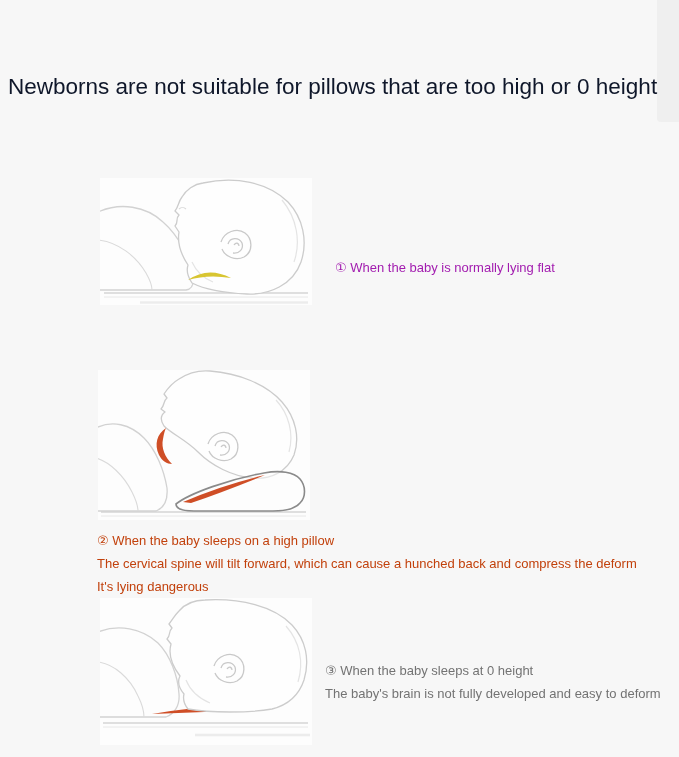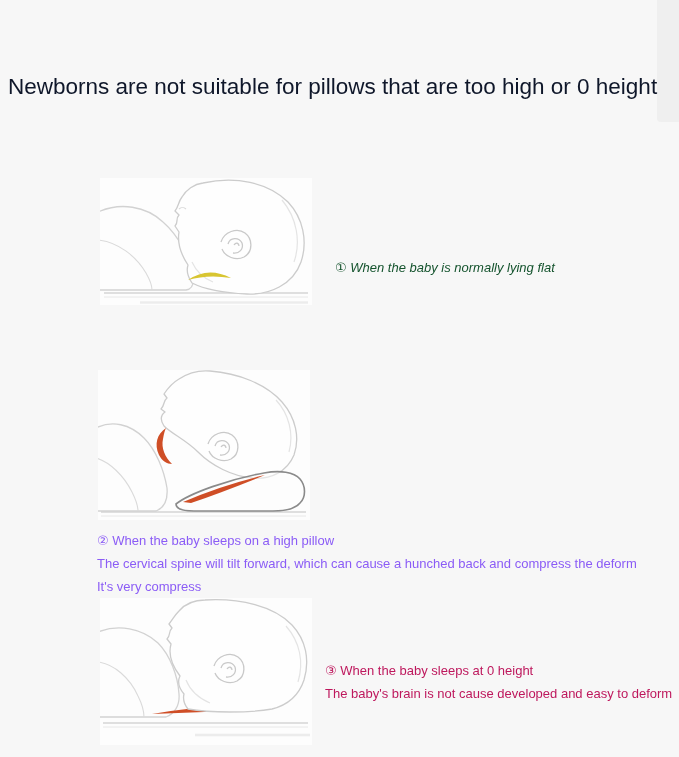--- a/index.html
+++ b/index.html
@@ -80,21 +80,21 @@
       <path class="thin" d="M79,31 C81,29 84,29 86,31"></path>
       <g class="ear" transform="translate(135,68)">
         <path d="M-14,-4 C-11,-14 2,-19 10,-13 C18,-7 18,6 9,11 C1,15 -10,11 -13,3"></path>
         <path d="M-7,-2 C-5,-9 4,-9 7,-3 C9,3 4,8 -2,7"></path>
         <path d="M-1,-1 C1,-4 4,-3 4,0"></path>
       </g>
       <path d="M88,102 Q108,88 131,100 Q108,96 88,102 Z" style="fill: rgb(216, 197, 49);"></path>
     </svg>
   </figure>
 
-  <div class="caption cap1" style="color: #14532d; font-style: italic;">
+  <div class="caption cap1" style="color: #a21caf;">
     <div class="cap-line">① When the baby is normally lying flat</div>
   </div>
 
   <figure class="illu illu2" style="background: rgb(253, 253, 253);">
     <svg width="212" height="150" viewBox="0 0 212 150">
       <line class="ground-main" x1="3" y1="142" x2="208" y2="142"></line>
       <line class="ground-faint" x1="3" y1="146" x2="208" y2="146"></line>
       <path class="outline" d="M-2,58 C14,50 32,54 46,68 C58,80 66,100 69,118 C70,130 66,138 58,141 L-2,141 Z"></path>
       <path class="thin" d="M-2,88 C12,92 26,106 34,122 C38,130 40,137 40,141"></path>
       <path class="head" d="M66,56 C62,50 63,45 67,42 L63,39 C67,35 65,31 69,28 L66,24 C70,18 74,13 81,9 C90,3 100,0 112,1 C140,3 168,14 184,32 C198,48 202,68 196,85 C189,102 172,110 154,108 C134,106 114,96 100,82 C88,70 74,64 66,56 Z"></path>
@@ -103,24 +103,24 @@
         <path d="M-14,-4 C-11,-14 2,-19 10,-13 C18,-7 18,6 9,11 C1,15 -10,11 -13,3"></path>
         <path d="M-7,-2 C-5,-9 4,-9 7,-3 C9,3 4,8 -2,7"></path>
         <path d="M-1,-1 C1,-4 4,-3 4,0"></path>
       </g>
       <path d="M68,58 C59,64 56,74 61,85 C64,91 69,94 74,94 C67,87 63,78 65,69 C66,63 67,60 68,58 Z" style="fill: rgb(207, 78, 38);"></path>
       <path class="pillow" d="M78,134 C92,123 132,109 166,103 C182,100 196,102 202,109 C208,116 208,127 202,133 C197,139 186,141 175,141 L96,141 C86,141 78,139 78,134 Z" style="stroke: rgb(138, 138, 138);"></path>
       <path d="M85,132 Q124,115 167,105 Q128,121 93,133 Z" style="fill: rgb(207, 78, 38);"></path>
     </svg>
   </figure>
 
-  <div class="caption cap2" style="color: #8b5cf6;">
+  <div class="caption cap2" style="color: #c2410c;">
     <div class="cap-line">② When the baby sleeps on a high pillow</div>
     <div class="cap-line">The cervical spine will tilt forward, which can cause a hunched back and compress the deform</div>
-    <div class="cap-line">It's very compress</div>
+    <div class="cap-line">It's lying dangerous</div>
   </div>
 
   <figure class="illu illu3" style="background: rgb(253, 253, 253);">
     <svg width="212" height="147" viewBox="0 0 212 147">
       <line class="ground-shadow" x1="95" y1="137" x2="210" y2="137"></line>
       <line class="ground-main" x1="3" y1="125" x2="208" y2="125"></line>
       <line class="ground-faint" x1="3" y1="129" x2="208" y2="129"></line>
       <path class="outline" d="M-2,34 C18,26 42,30 58,45 C70,57 78,78 79,96 C80,108 74,116 66,119 L-2,119 Z"></path>
       <path class="thin" d="M-2,64 C14,66 30,80 38,98 C42,106 44,114 44,119"></path>
       <path d="M52,116 Q110,105 164,111 Q108,114 52,116 Z" style="fill: rgb(207, 78, 38);"></path>
@@ -128,18 +128,18 @@
       <path class="shade" d="M186,28 C200,44 204,64 198,84"></path>
       <path class="shade" d="M86,82 C90,92 98,100 110,105"></path>
       <g class="ear" transform="translate(128,72)">
         <path d="M-14,-4 C-11,-14 2,-19 10,-13 C18,-7 18,6 9,11 C1,15 -10,11 -13,3"></path>
         <path d="M-7,-2 C-5,-9 4,-9 7,-3 C9,3 4,8 -2,7"></path>
         <path d="M-1,-1 C1,-4 4,-3 4,0"></path>
       </g>
     </svg>
   </figure>
 
-  <div class="caption cap3" style="color: #be185d;">
+  <div class="caption cap3" style="color: #737373;">
     <div class="cap-line">③ When the baby sleeps at 0 height</div>
-    <div class="cap-line">The baby's brain is not cause developed and easy to deform</div>
+    <div class="cap-line">The baby's brain is not fully developed and easy to deform</div>
   </div>
 
 </div>
 
 </body></html>

